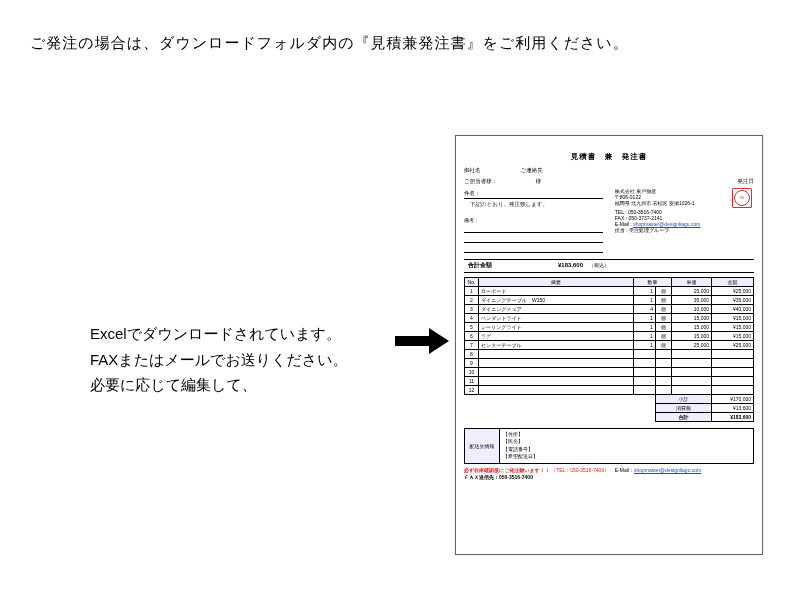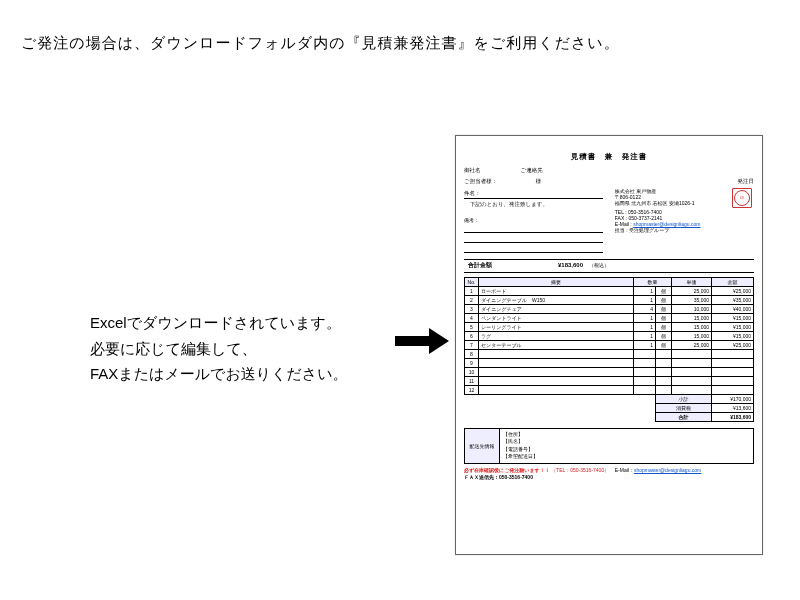--- a/index.html
+++ b/index.html
@@ -7,29 +7,29 @@
     padding: 0;
     width: 800px;
     height: 600px;
     background: #fff;
     font-family: "Hiragino Kaku Gothic ProN", "Meiryo", sans-serif;
     color: #000;
     font-size: 15px;
   }
   .top-text {
     position: absolute;
-    left: 21px;
+    left: 30px;
     top: 30px;
     letter-spacing: 1px;
     line-height: 1.7;
   }
   .mid-text {
     position: absolute;
     left: 90px;
-    top: 310px;
+    top: 321px;
     font-size: 15px;
     line-height: 1.7;
   }
   .arrow {
     position: absolute;
     left: 395px;
     top: 330px;
     width: 55px;
     height: 22px;
   }
@@ -188,22 +188,22 @@
 </style>
 </head>
 <body>
 
 <div class="top-text">
   <div>ご発注の場合は、ダウンロードフォルダ内の『見積兼発注書』をご利用ください。</div>
 </div>
 
 <div class="mid-text">
   <div>Excelでダウンロードされています。</div>
+  <div>FAXまたはメールでお送りください。</div>
   <div>必要に応じて編集して、</div>
-  <div>FAXまたはメールでお送りください。</div>
 </div>
 
 <div class="arrow">
   <div class="arrow-shaft"></div>
   <div class="arrow-head"></div>
 </div>
 
 <div class="doc">
   <div class="doc-title">見積書　兼　発注書</div>
 

